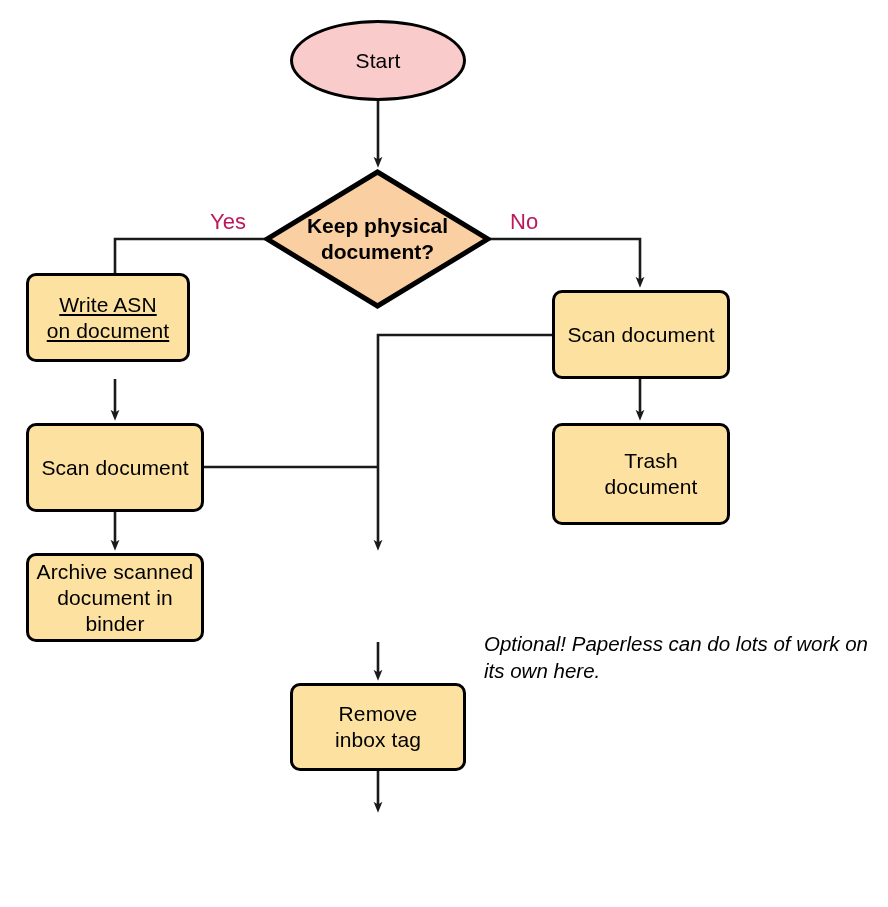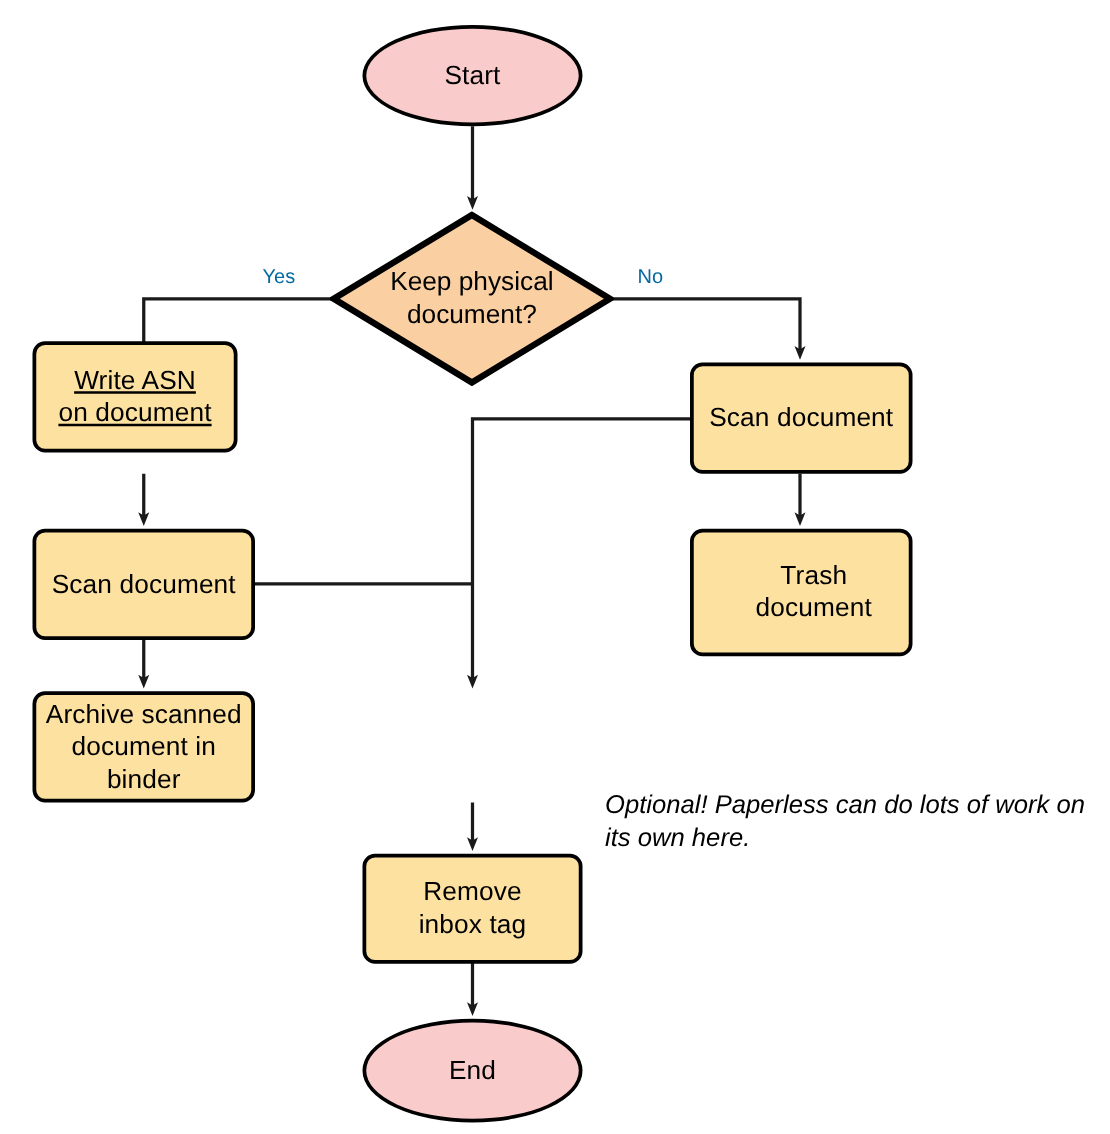--- a/index.html
+++ b/index.html
@@ -44,20 +44,21 @@
   }
   
   .terminator {
     background: #f9cbcb;
     border: 3.5px solid #000000;
     border-radius: 50%;
   }
   
   .decision-wrap {
     position: absolute;
+    font-weight: bold;
   }
   .decision-shape {
     position: absolute;
     left: 0;
     top: 0;
     width: 100%;
     height: 100%;
   }
   .decision-label {
     position: absolute;
@@ -76,22 +77,22 @@
   }
   
   .process {
     background: #fce1a0;
     border: 3.5px solid #000000;
     border-radius: 10px;
   }
   
   .edge-label {
     position: absolute;
-    color: #0369a1;
-    font-size: 16px;
+    color: #be185d;
+    font-size: 22px;
     line-height: 24px;
     white-space: nowrap;
   }
   
   .annotation {
     position: absolute;
     color: #000000;
     font-style: italic;
     font-size: 20.5px;
     line-height: 27px;
@@ -174,17 +175,14 @@
 
 
   <div class="annotation" style="left:484px; top:586px; width:400px;">Optional! Paperless can do lots of work on
 its own here.</div>
 
   <div class="node process" style="left:290px; top:683px; width:176px; height:88px;">
     <span>Remove
 inbox tag</span>
   </div>
 
-  <div class="node terminator" style="left:290px; top:815px; width:176px; height:83px;">
-    <span>End</span>
-  </div>
 
 </div>
 
 </body></html>

